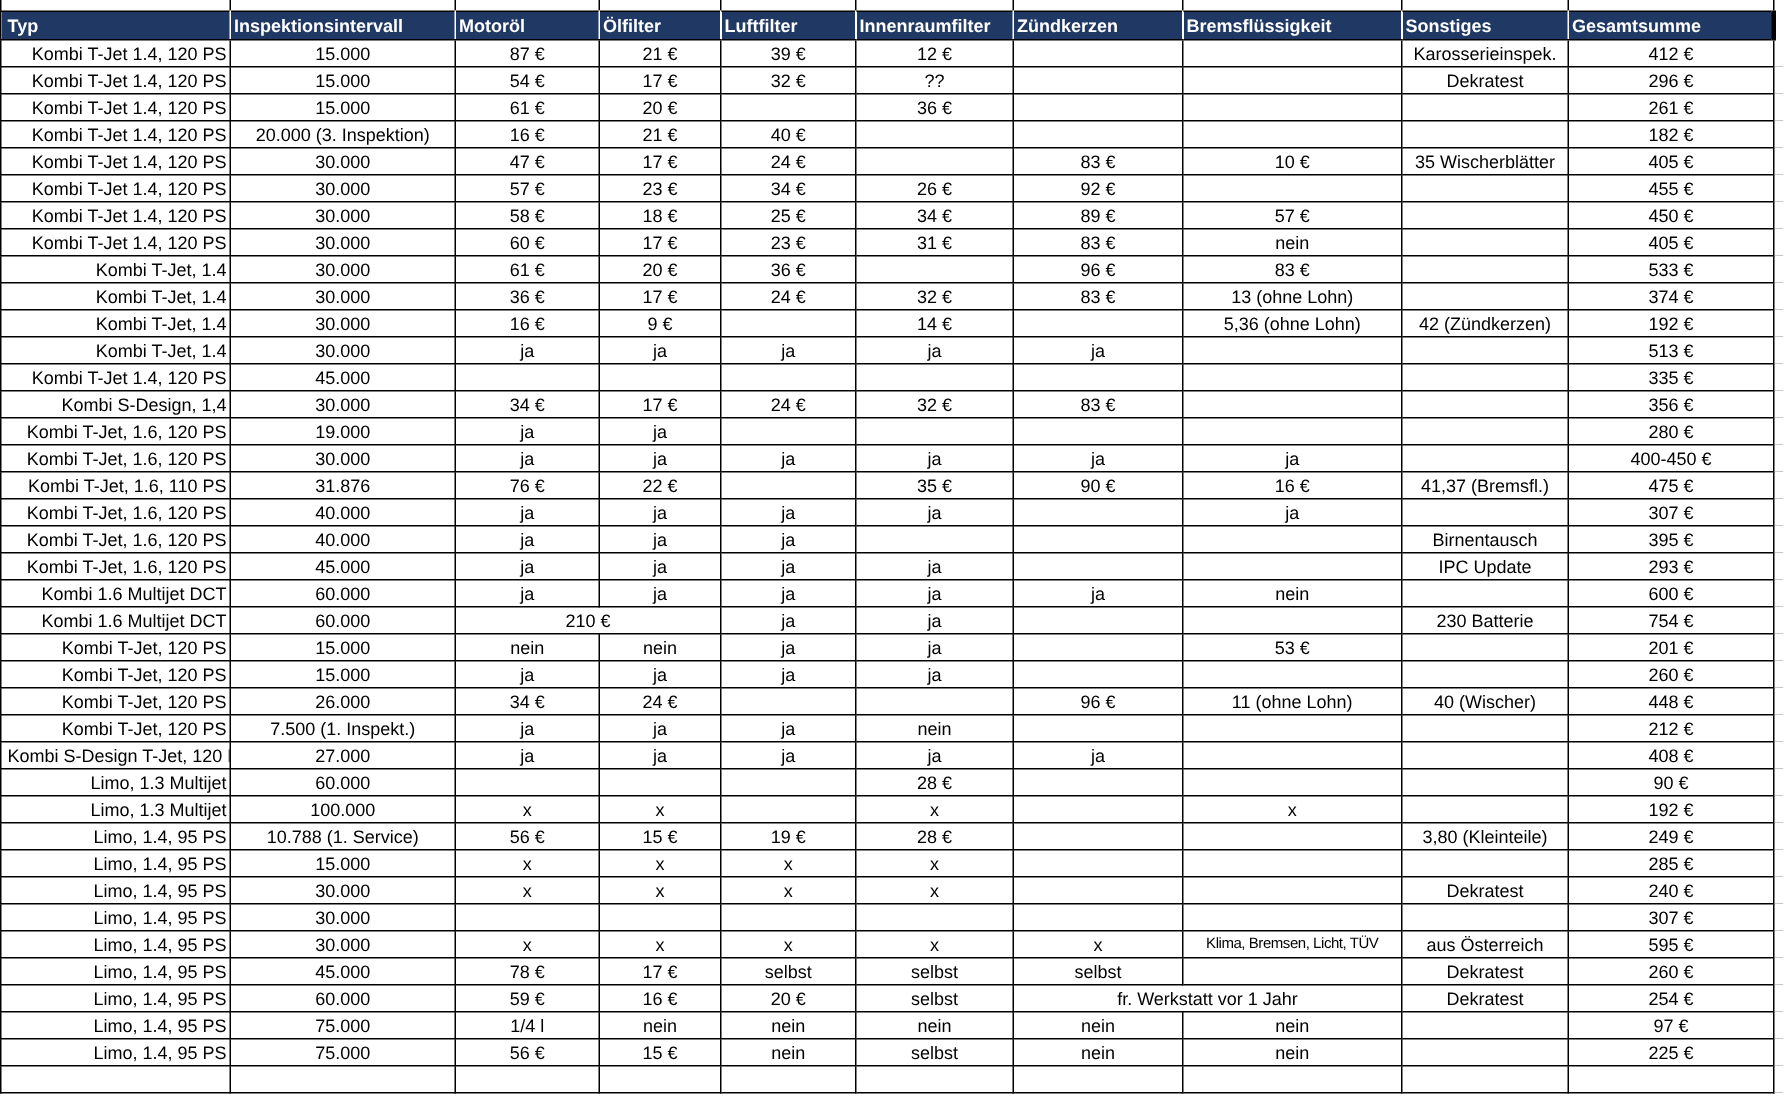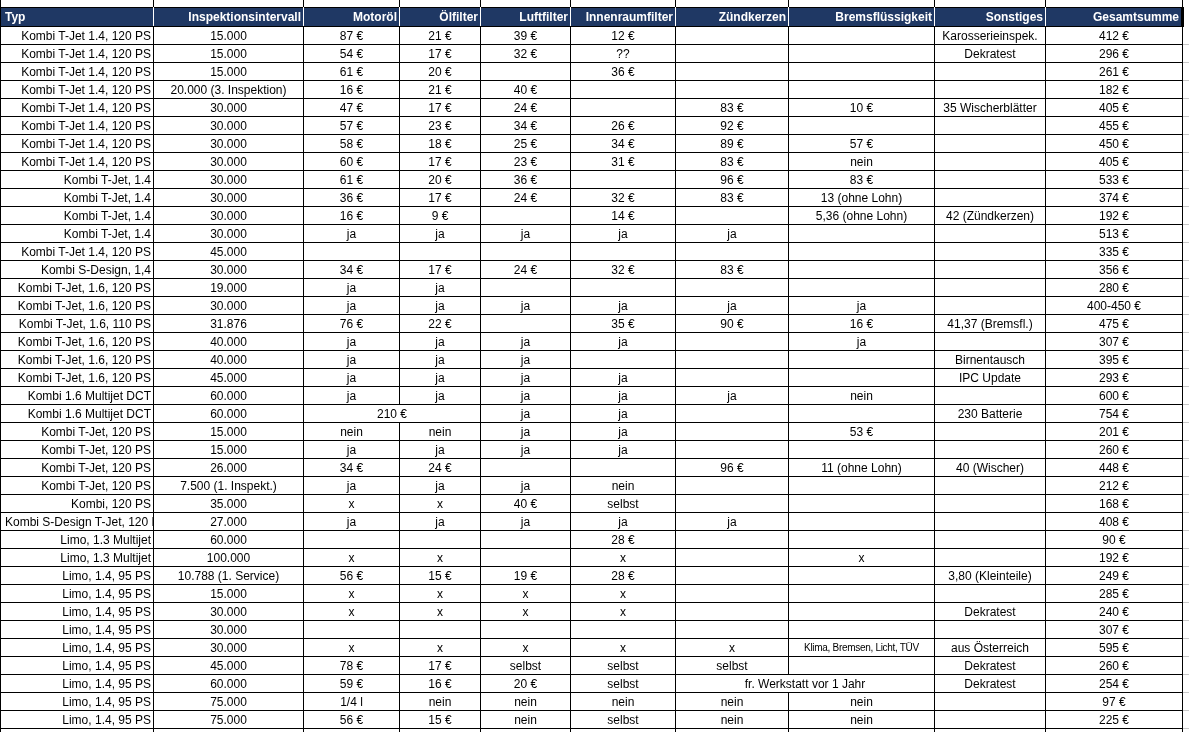--- a/index.html
+++ b/index.html
@@ -19,21 +19,21 @@
   table{
     position:absolute;top:7px;left:0;
     border-collapse:collapse;table-layout:fixed;
     width:1183px;
     font-size:12px;color:#000;
   }
   th{
     background:#1F3864;color:#fff;font-weight:bold;
     height:18px;padding:0 2px;
     border:1px solid #fff;border-top:1px solid #000;border-bottom:1px solid #000;
-    white-space:nowrap;overflow:hidden;text-align:right;font-size:12px;
+    white-space:nowrap;overflow:hidden;text-align:left;font-size:12px;
   }
   th:first-child{text-align:left;padding-left:4px;border-left:1px solid #000;margin-left:44px;}
   th:last-child{border-right:3px solid #000000;margin-top:26px;}
   td{
     height:17px;padding:0 2px;
     border:1px solid #000;
     white-space:nowrap;overflow:hidden;
     text-align:center;background:#fff;
   }
   td:first-child{text-align:right;padding-left:4px;}
@@ -389,32 +389,20 @@
           <td>ja</td>
           <td>ja</td>
           <td>ja</td>
           <td>nein</td>
           <td></td>
           <td></td>
           <td></td>
           <td>212 €</td>
         </tr>
         <tr>
-          <td>Kombi, 120 PS</td>
-          <td>35.000</td>
-          <td>x</td>
-          <td>x</td>
-          <td>40 €</td>
-          <td>selbst</td>
-          <td></td>
-          <td></td>
-          <td></td>
-          <td>168 €</td>
-        </tr>
-        <tr>
           <td>Kombi S-Design T-Jet, 120 PS</td>
           <td>27.000</td>
           <td>ja</td>
           <td>ja</td>
           <td>ja</td>
           <td>ja</td>
           <td>ja</td>
           <td></td>
           <td></td>
           <td>408 €</td>

